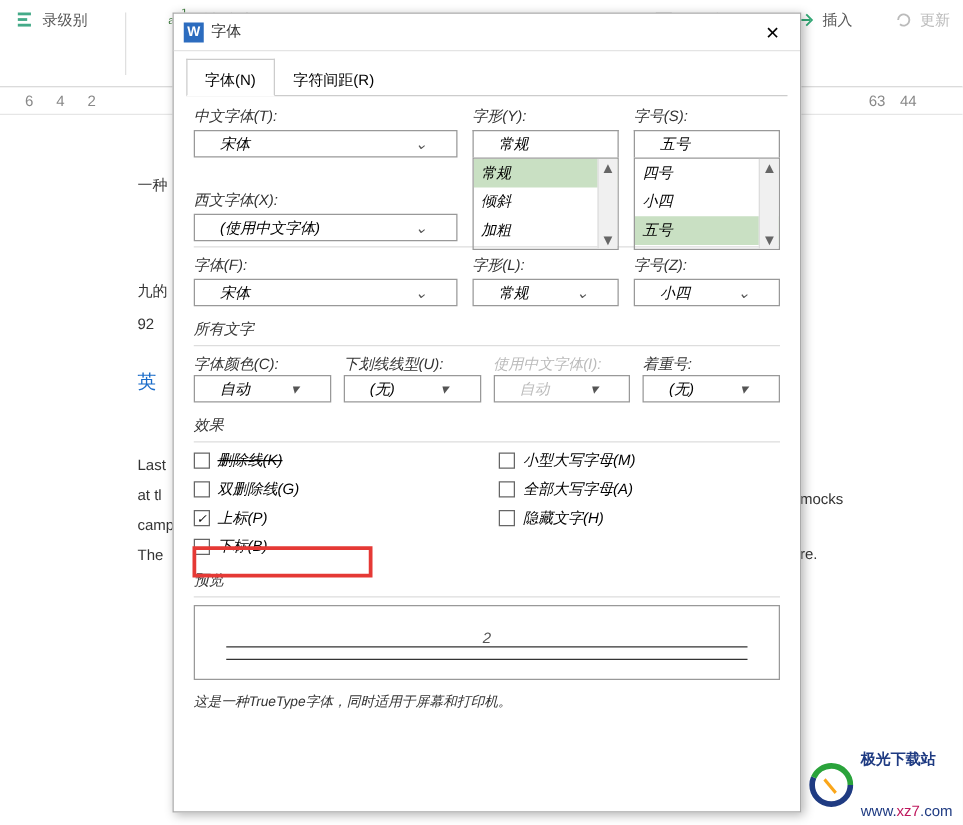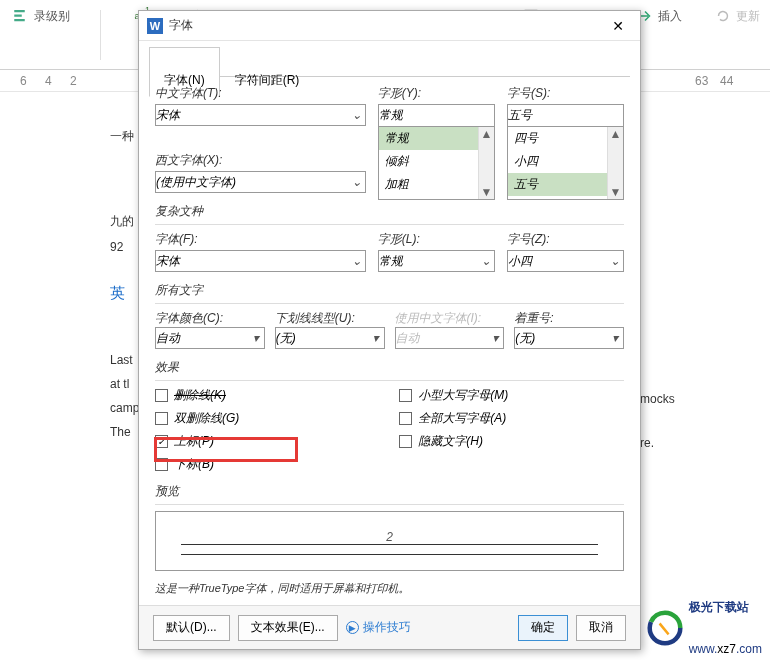--- a/index.html
+++ b/index.html
@@ -15,27 +15,27 @@
 .ruler span{position:absolute;top:4px;}
 .doc-text{position:absolute;left:110px;top:128px;color:#333;}
 .doc-text div{margin-bottom:10px;}
 .doc-text .blue{color:#1a6cc9;font-size:15px;}
 .dialog{position:absolute;left:138px;top:10px;width:503px;height:640px;background:#fff;border:1px solid #aaa;box-shadow:2px 2px 8px rgba(0,0,0,.3);}
 .titlebar{height:30px;display:flex;align-items:center;padding:0 8px;border-bottom:1px solid #e4e4e4;}
 .titlebar-ico{width:16px;height:16px;background:#2c6cbf;color:#fff;font-size:11px;font-weight:bold;display:flex;align-items:center;justify-content:center;margin-right:6px;}
 .titlebar-title{flex:1;color:#333;}
 .title-close{width:28px;height:22px;display:flex;align-items:center;justify-content:center;font-size:14px;cursor:pointer;}
 .tabs{display:flex;height:30px;border-bottom:1px solid #ccc;margin:6px 10px 0;}
-.tab{padding:24px 14px;border:1px solid transparent;cursor:pointer;}
+.tab{padding:8px 14px;border:1px solid transparent;cursor:pointer;}
 .tab.active{border:1px solid #ccc;border-bottom:1px solid #fff;background:#fff;margin-bottom:-1px;}
 .body{padding:8px 16px 0;font-style:italic;}
 .row{display:flex;gap:12px;margin-bottom:4px;}
 .col{flex:1;display:flex;flex-direction:column;}
 .lbl{color:#333;margin-bottom:2px;}
-.sel{height:22px;border:1px solid #999;background:#fff;display:flex;align-items:center;justify-content:space-between;padding:0 0;cursor:pointer;}
+.sel{height:22px;border:1px solid #999;background:#fff;display:flex;align-items:center;justify-content:space-between;padding:0 20px;cursor:pointer;}
 .sel .arr{width:16px;text-align:center;color:#555;}
 .listbox{border:1px solid #999;height:74px;overflow:hidden;position:relative;}
 .listbox .opt{padding:3px 6px;}
 .listbox .sel-opt{background:#c9e0c3;}
 .scrollbar{position:absolute;right:0;top:0;bottom:0;width:16px;background:#f0f0f0;border-left:1px solid #ddd;display:flex;flex-direction:column;justify-content:space-between;align-items:center;font-size:9px;color:#666;}
 .section-title{margin:10px 0 4px;color:#333;}
 .hr{height:1px;background:#ddd;margin:2px 0 6px;}
 .grid4{display:flex;gap:10px;}
 .grid4 .c{flex:1;}
 .disabled-lbl{color:#bbb;}
@@ -55,21 +55,21 @@
 .btn.primary{border:1px solid #3b8fd4;background:#eaf3fb;}
 .footer .spacer{flex:1;}
 .tips{color:#2c7cd1;display:flex;align-items:center;gap:4px;cursor:pointer;}
 .tips-ico{width:13px;height:13px;border:1.5px solid #2c7cd1;border-radius:50%;display:flex;align-items:center;justify-content:center;font-size:9px;}
 .watermark{position:absolute;right:8px;bottom:4px;display:flex;align-items:center;gap:6px;}
 .watermark .logo-svg{width:36px;height:36px;}
 .watermark .txt{display:flex;flex-direction:column;line-height:1.1;gap:28px;}
 .watermark .cn{font-size:14px;font-weight:bold;}
 .watermark .dom{font-size:11px;}
 .watermark .dark{color:#1f3b82;}
-.watermark .g{color:#000000;}
+.watermark .g{color:#be185d;}
 .line-through{text-decoration:line-through;}
 </style>
 </head>
 <body>
 
 <div class="bg-app">
   <div class="ribbon">
     <div class="rib-item">
       <span class="rib-ico">
           <svg viewBox="0 0 24 24">
@@ -117,21 +117,21 @@
     </div>
   </div>
   <div class="ruler">
     <span style="left:20px">6</span>
     <span style="left:45px">4</span>
     <span style="left:70px">2</span>
     <span style="left:695px">63</span>
     <span style="left:720px">44</span>
   </div>
   <div class="doc-text">
-    <div style="margin-top:0">一种</div>
+    <div style="margin-top:12px">一种</div>
     <div style="margin-top:68px">九的</div>
     <div>92</div>
     <div class="blue" style="margin-top:30px">英</div>
     <div style="margin-top:50px">Last</div>
     <div>at tl</div>
     <div>campu</div>
     <div>The </div>
   </div>
   <div class="doc-text" style="left:640px;top:392px">
     <div>mocks</div>
@@ -197,21 +197,20 @@
         <span class="lbl">西文字体(X):</span>
         <div class="sel">
           <span>(使用中文字体)</span>
             <span class="arr">⌄</span>
         </div>
       </div>
       <div class="col"></div>
         <div class="col"></div>
     </div>
 
-    <div class="section-title">复杂文种</div>
     <div class="hr"></div>
     <div class="row">
       <div class="col" style="flex:1.8">
         <span class="lbl">字体(F):</span>
         <div class="sel">
             <span>宋体</span>
             <span class="arr">⌄</span>
           </div>
       </div>
       <div class="col">
@@ -304,31 +303,20 @@
     <div class="hr"></div>
     <div class="preview-box">
       <span style="position:absolute;top:18px">2</span>
       <div class="inner"></div>
       <div class="inner2"></div>
     </div>
 
     <div class="desc">这是一种TrueType字体，同时适用于屏幕和打印机。</div>
   </div>
 
-  <div class="footer">
-    <button class="btn">默认(D)...</button>
-    <button class="btn">文本效果(E)...</button>
-    <span class="tips">
-      <span class="tips-ico">▶</span>
-      <span>操作技巧</span>
-    </span>
-    <span class="spacer"></span>
-    <button class="btn primary">确定</button>
-    <button class="btn">取消</button>
-  </div>
 </div>
 
 <div class="highlight-box hl1"></div>
 
 <div class="watermark">
   <svg class="logo-svg" viewBox="0 0 40 40">
     <circle cx="20" cy="20" r="17" fill="none" stroke="#1f3b82" stroke-width="5" stroke-dasharray="60 50"></circle>
     <circle cx="20" cy="20" r="17" fill="none" stroke="#2aa33b" stroke-width="5" stroke-dasharray="50 60" stroke-dashoffset="-60"></circle>
     <path d="M15 14 L25 26 L23 28 L13 16 Z" fill="#faa61a"></path>
   </svg>

